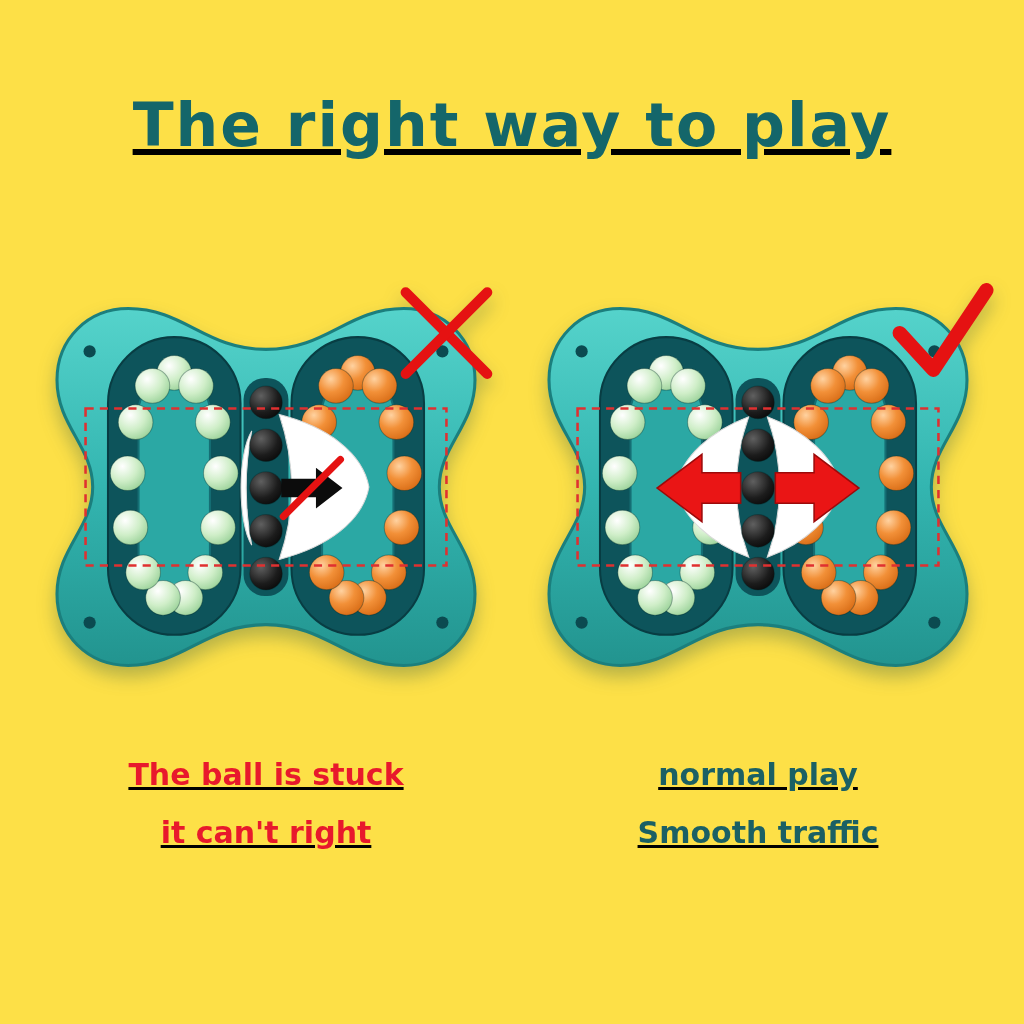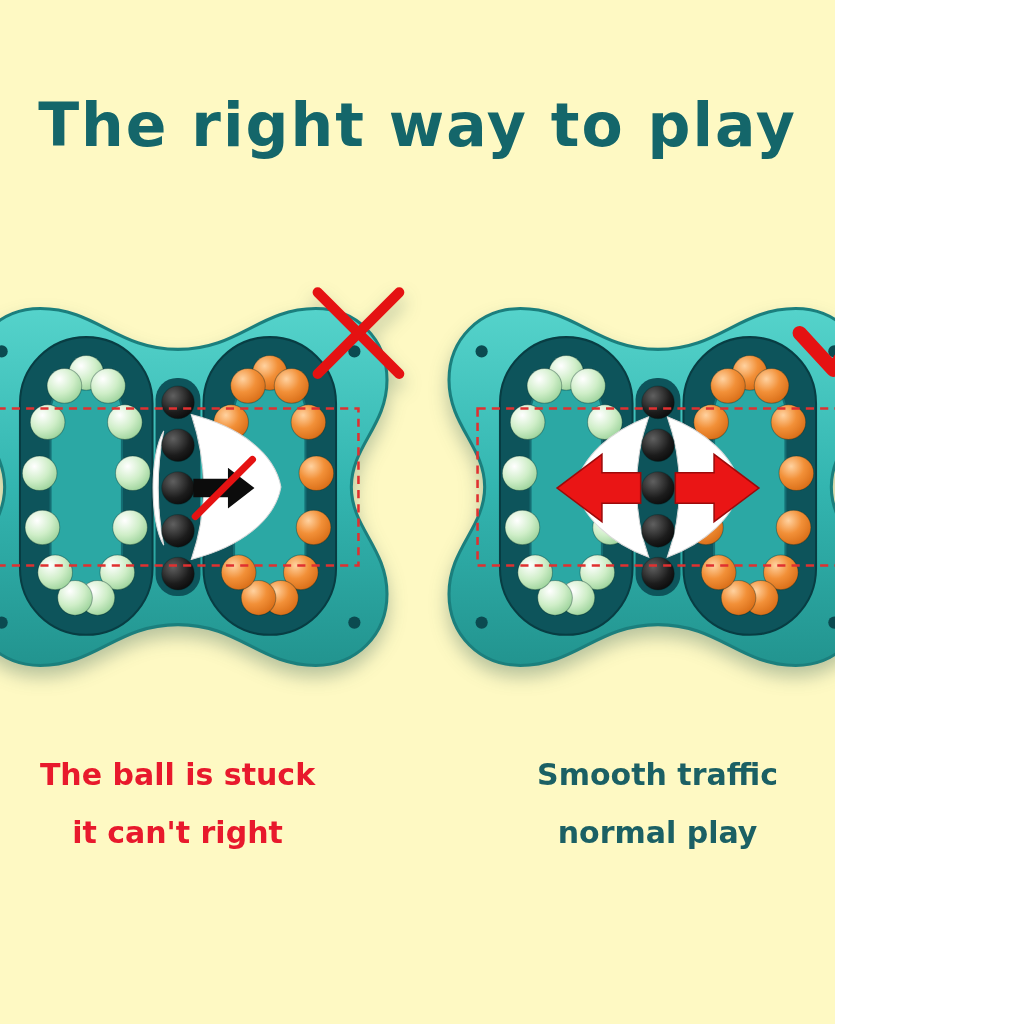--- a/index.html
+++ b/index.html
@@ -1,17 +1,17 @@
 <!DOCTYPE html>
 <html><head>
 <meta charset="utf-8">
 <style>
   html,body{margin:0;padding:0;background:#ffffff;}
-  .page{width:835px;height:1024px;background:#fef9c3;overflow:hidden;
-        font-family:"DejaVu Sans","Liberation Sans",sans-serif;}
+  .page{width:1024px;height:1024px;background:#fde047;overflow:hidden;
+        font-family:"DejaVu Sans","Liberation Sans",sans-serif;text-decoration:underline;}
   .title{margin:0;padding-top:90px;text-align:center;font-size:60px;font-weight:bold;
          color:#14666a;letter-spacing:2px;}
   .panels{display:flex;justify-content:center;margin-top:118px;}
   .panel{width:492px;display:flex;flex-direction:column;align-items:center;}
   .toy-svg{width:480px;height:418px;filter:drop-shadow(0 10px 9px rgba(20,70,70,0.30));}
   .caption{margin-top:50px;text-align:center;font-size:30px;line-height:58px;font-weight:bold;}
   .caption-wrong{color:#e8192c;}
   .caption-right{color:#1b6064;}
 </style>
 </head>
@@ -201,19 +201,19 @@
             <circle cx="235.0" cy="290.0" r="16" fill="url(#g1_black)" stroke="rgba(0,40,40,0.35)" stroke-width="1"></circle>
           </g>
           <rect x="58" y="128" width="354" height="154" fill="none" stroke="#e03030" stroke-width="2.5" stroke-dasharray="8 6"></rect>
           <g fill="#ea1515" stroke="#9c0a0a" stroke-width="1.5">
       <polygon points="218,191 180,191 180,173 136,206 180,239 180,221 218,221"></polygon>
       <polygon points="252,191 290,191 290,173 334,206 290,239 290,221 252,221"></polygon>
           </g>
           <path d="M 374 54 L 407 90 L 459 12" fill="none" stroke="#e51212" stroke-width="14" stroke-linecap="round" stroke-linejoin="round"></path>
         </svg>
       <div class="caption caption-right">
+        <div>normal play</div>
         <div>Smooth traffic</div>
-        <div>normal play</div>
       </div>
     </section>
 
   </div>
 </div>
 
 </body></html>

